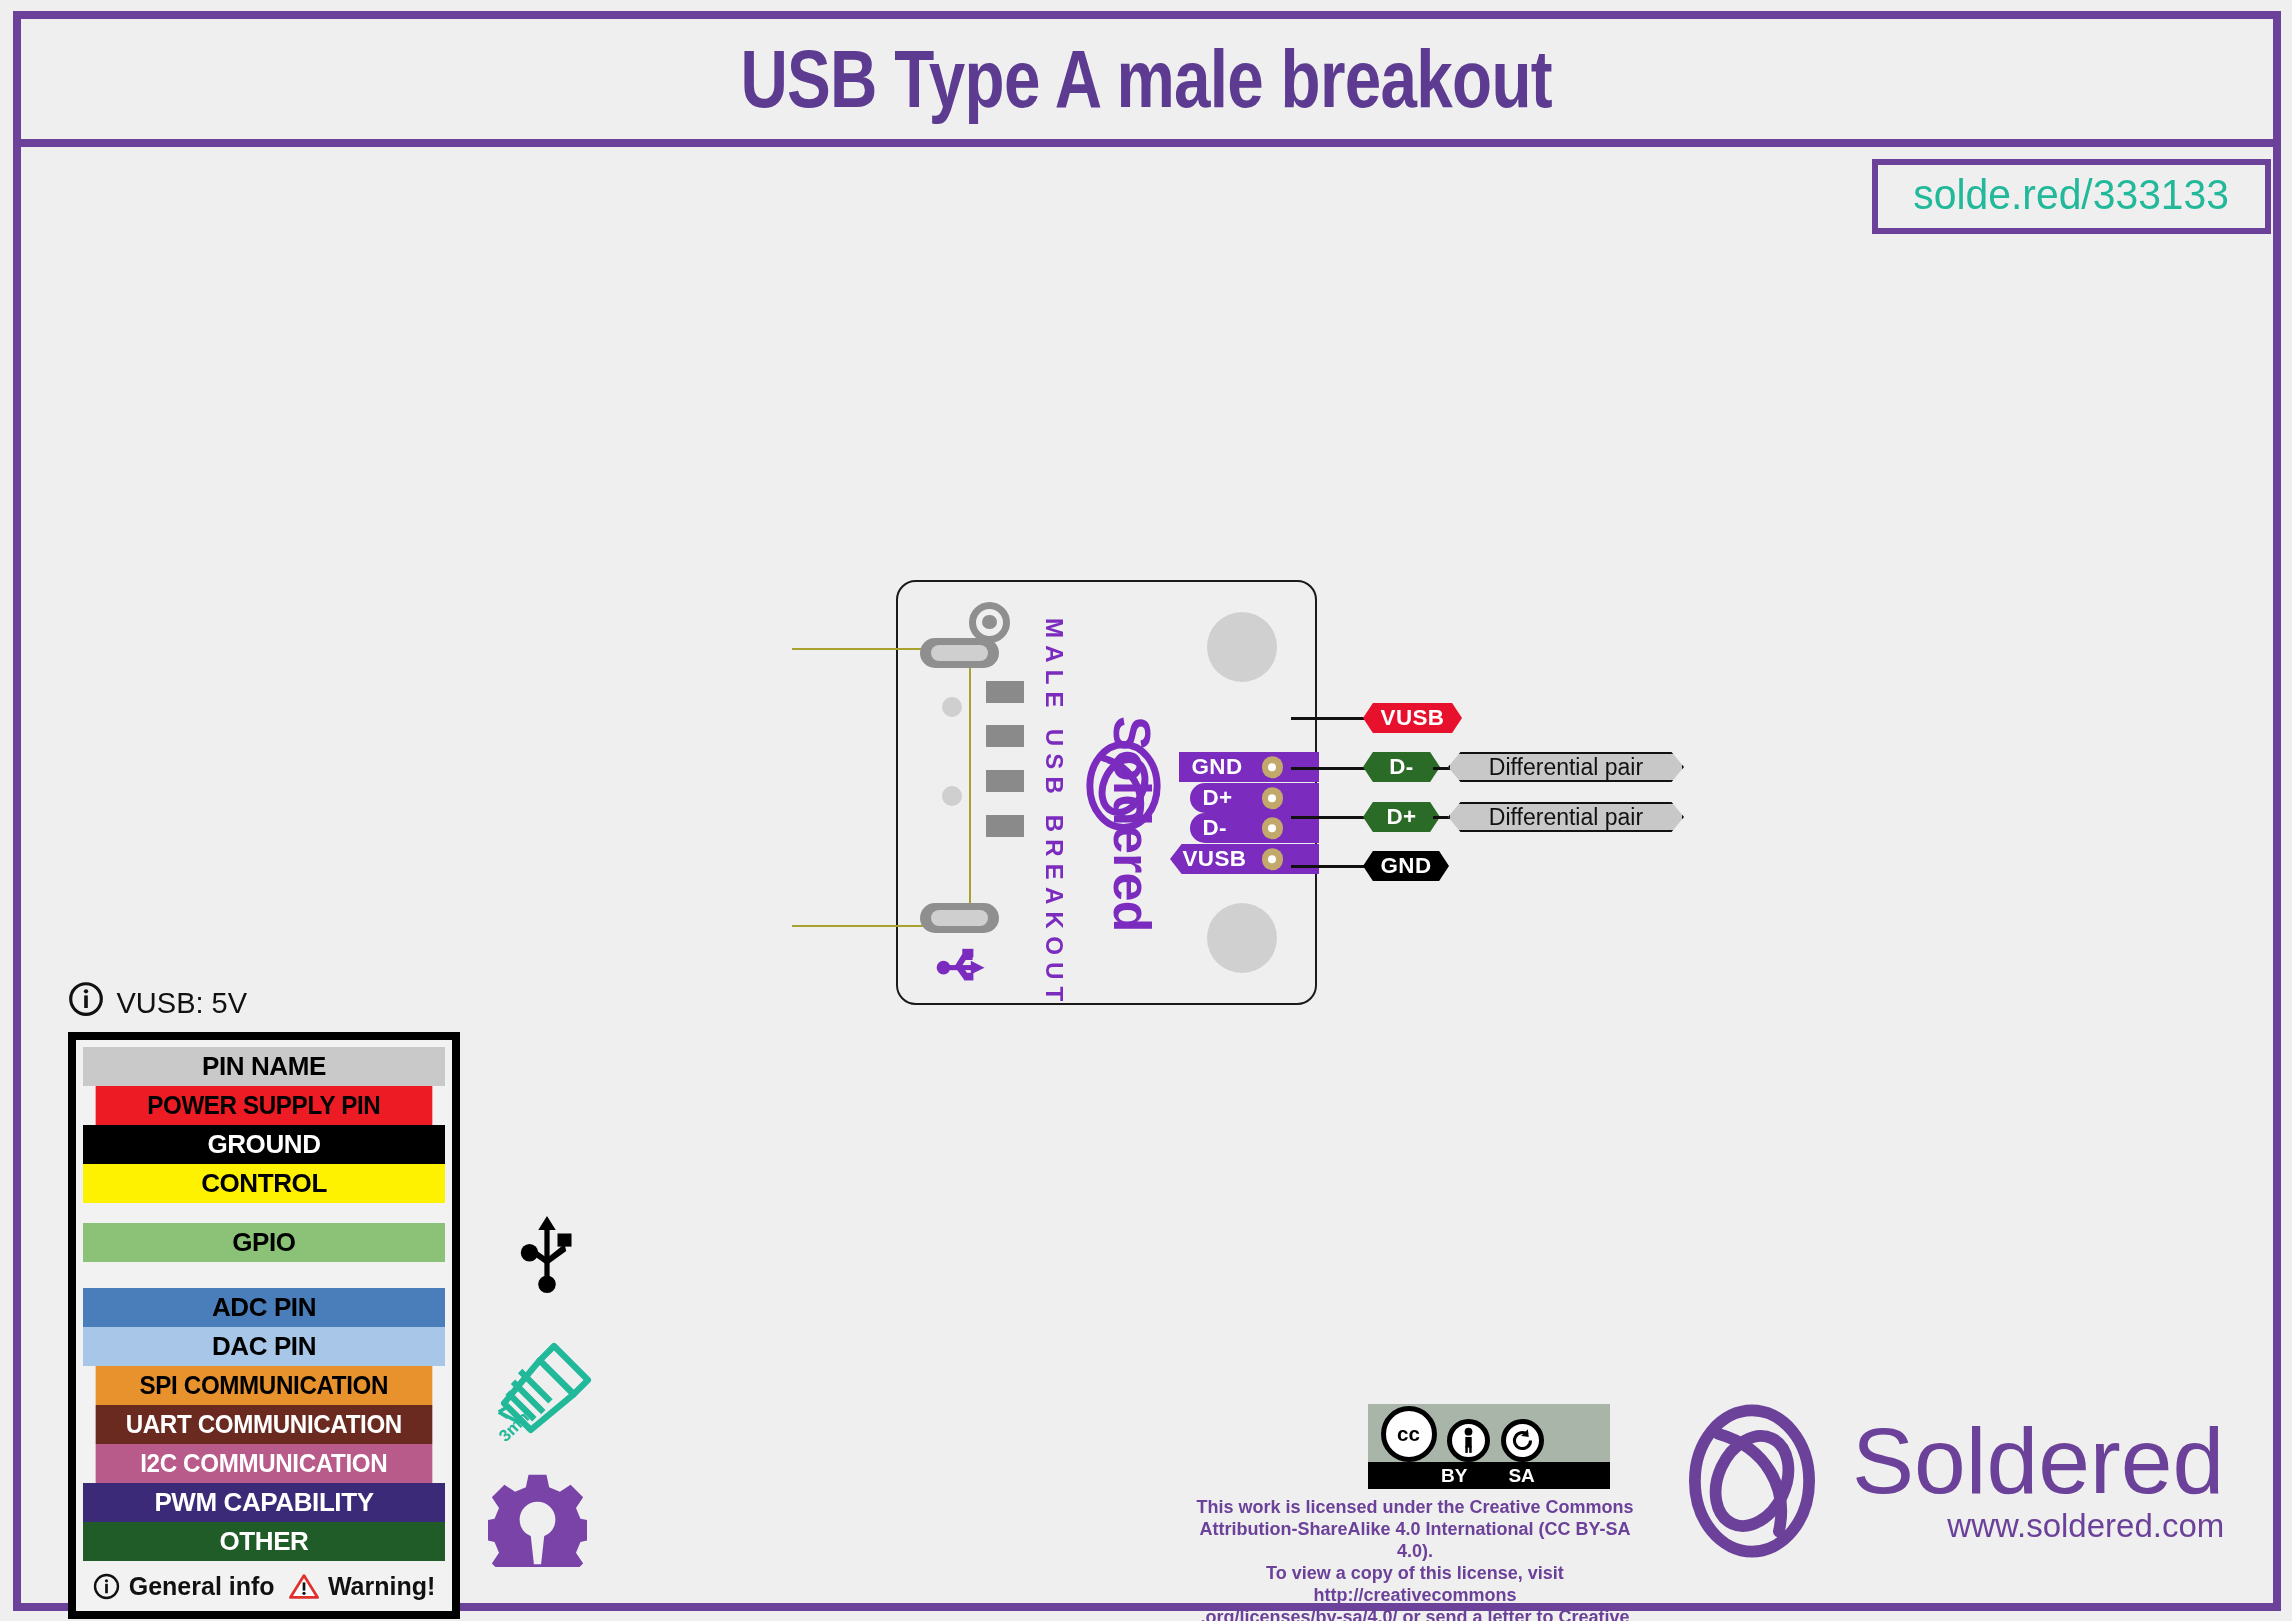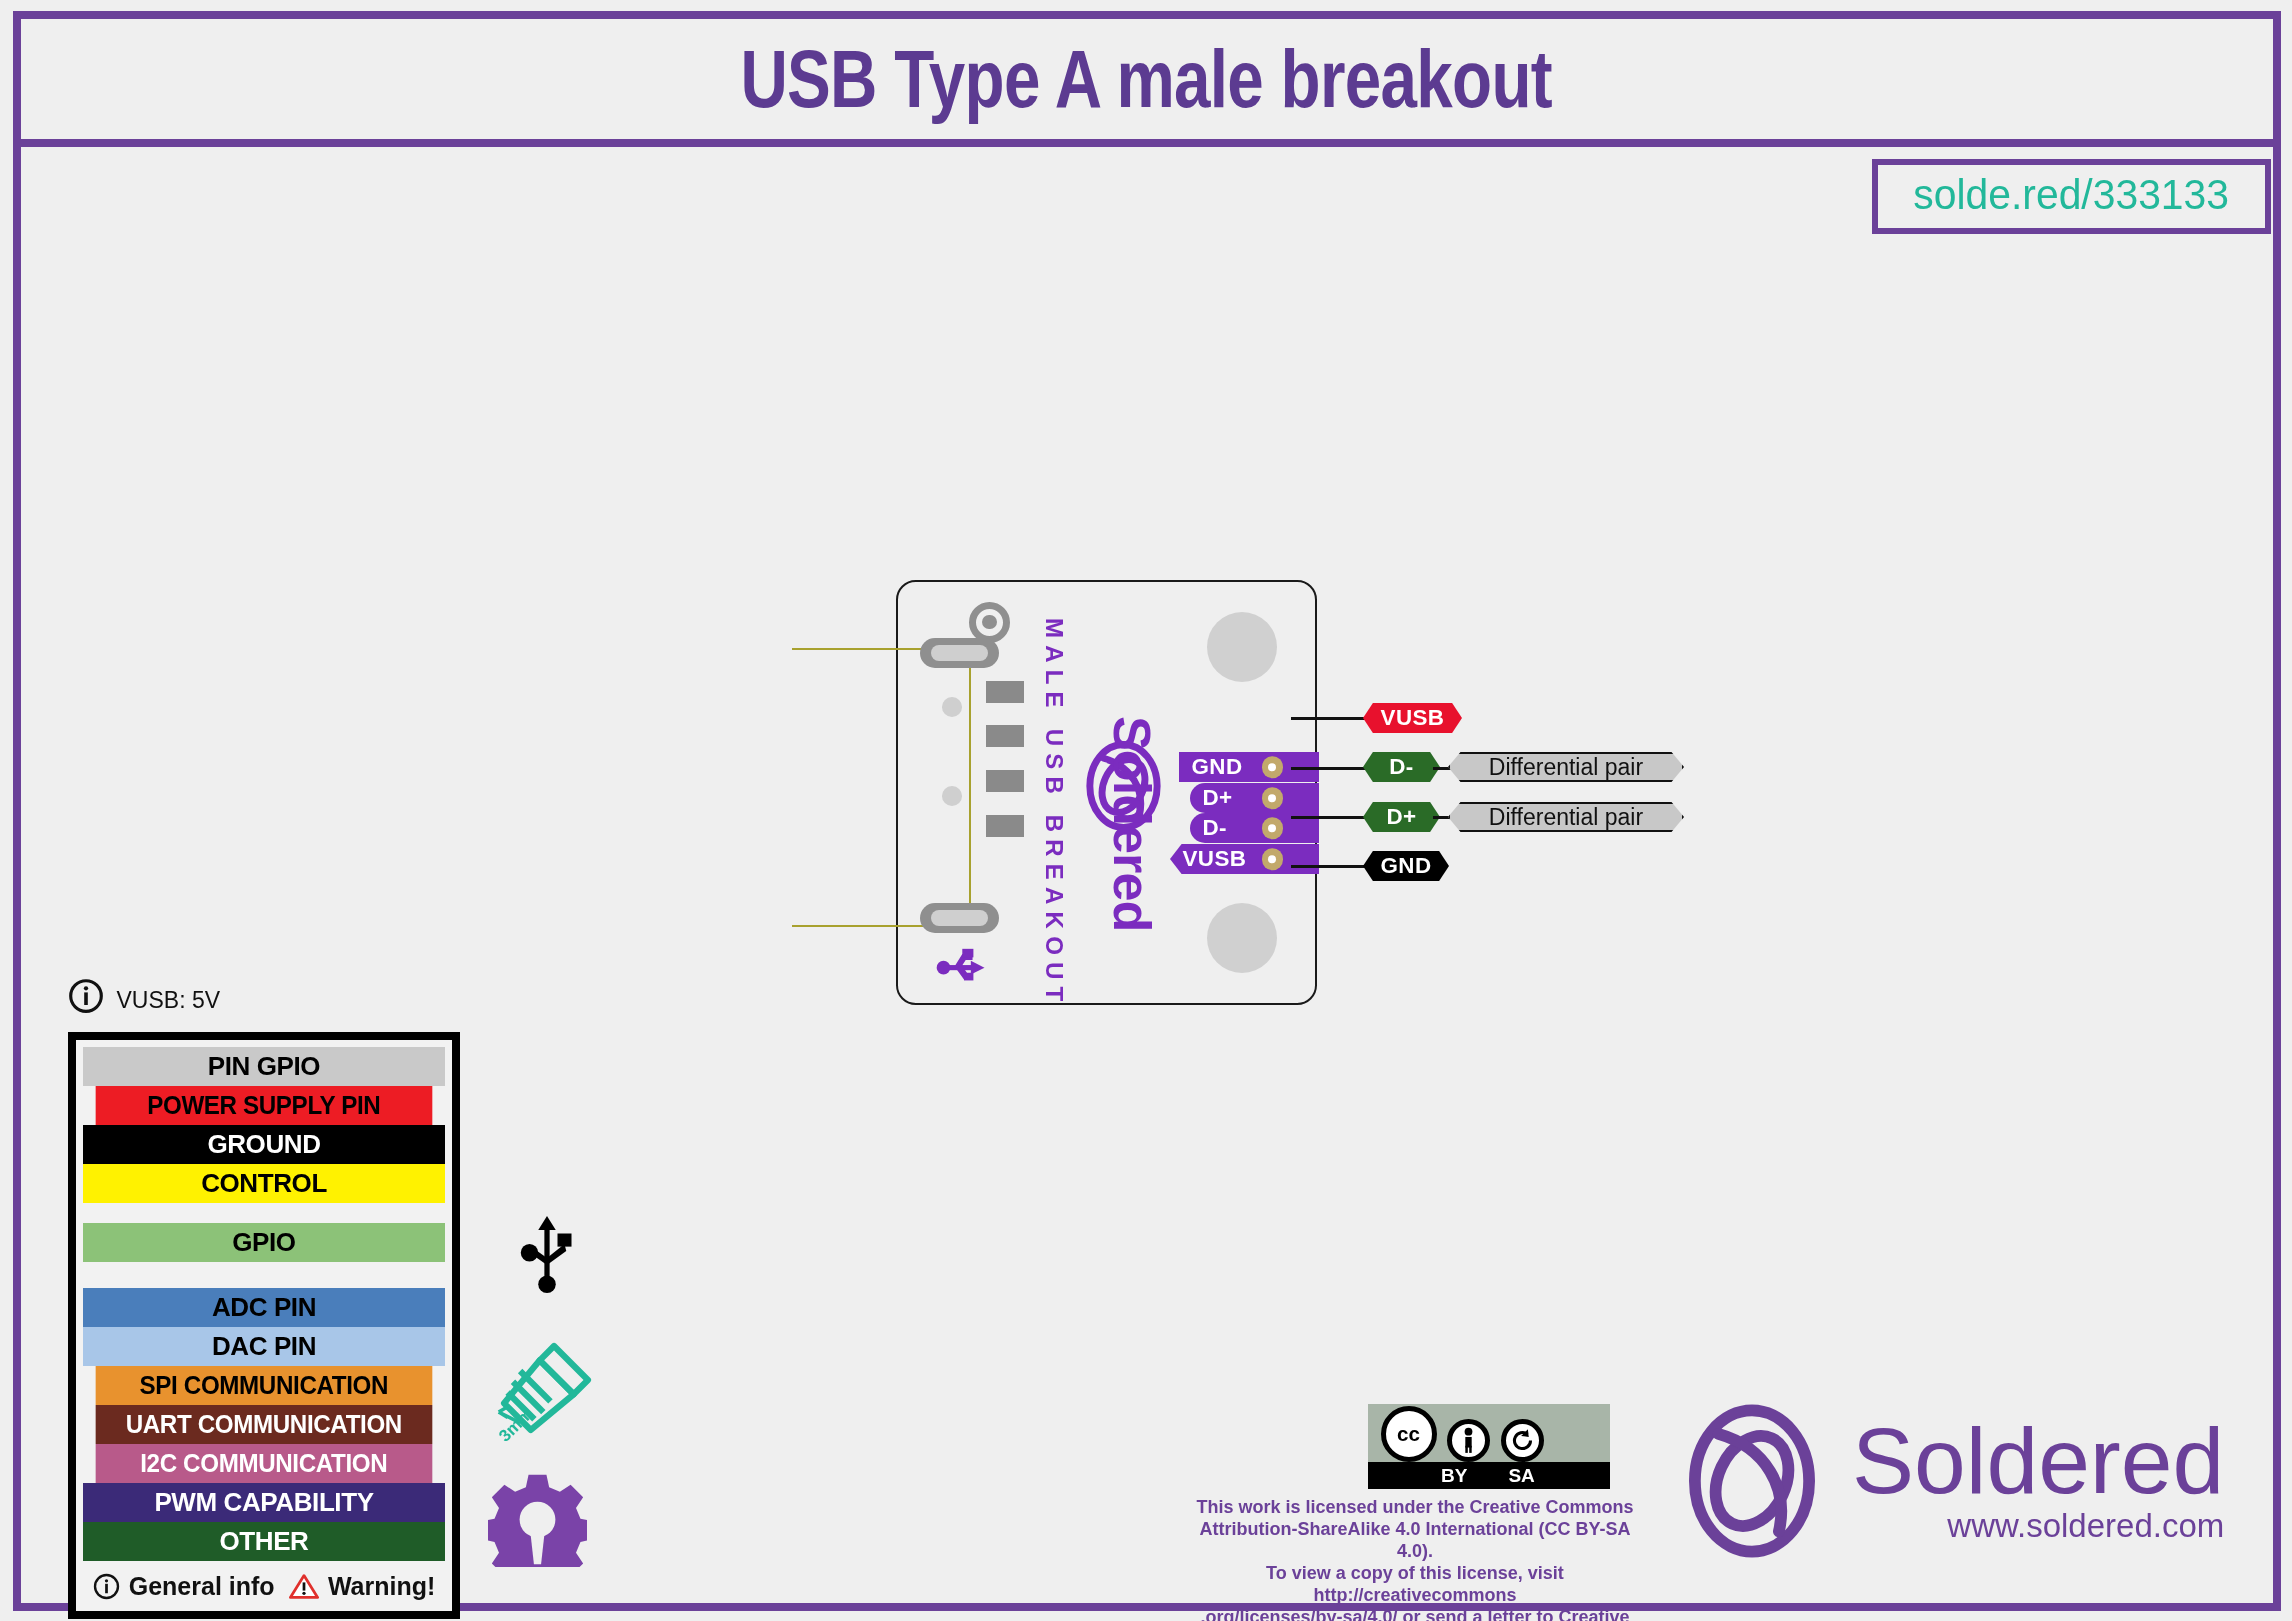--- a/index.html
+++ b/index.html
@@ -175,21 +175,21 @@
     font-size:23px;color:#111;font-weight:400;white-space:nowrap;
     box-sizing:border-box;
     clip-path:polygon(12.5px 0,calc(100% - 12.5px) 0,100% 50%,calc(100% - 12.5px) 100%,12.5px 100%,0 50%);
   }
 
   
   #vusb-note{
     position:absolute;left:68px;top:978px;
     display:flex;align-items:center;gap:12.5px;
   }
-  #vusb-note .note-text{font-size:23px;color:#111;font-weight:400;margin-top:9px;}
+  #vusb-note .note-text{font-size:29px;color:#111;font-weight:400;margin-top:9px;}
 
   
   #legend{
     position:absolute;left:68px;top:1032px;
     width:392px;
     background:#f2f2f2;
     border:8px solid #000;
     padding:7.2px 7.2px 0 7.2px;
     box-sizing:border-box;
   }
@@ -342,21 +342,21 @@
 <div id="vusb-note">
   <svg width="36" height="36" viewBox="0 0 40 40">
     <circle cx="20" cy="20" r="17" fill="none" stroke="#111" stroke-width="3.5"></circle>
     <circle cx="20" cy="11.5" r="2.4" fill="#111"></circle>
     <rect x="18" y="16" width="4" height="14" fill="#111"></rect>
   </svg>
   <span class="note-text">VUSB: 5V</span>
 </div>
 
 <div id="legend">
-  <div class="legend-row" id="legend-header" style="background: rgb(201, 201, 201); color: rgb(0, 0, 0);">PIN GPIO</div>
+  <div class="legend-row" id="legend-header" style="background: rgb(201, 201, 201); color: rgb(0, 0, 0);">PIN NAME</div>
   <div id="legend-rows">
       <div class="legend-row" style="background: rgb(237, 28, 36); color: rgb(0, 0, 0); transform: scaleX(0.93);">POWER SUPPLY PIN</div>
       <div class="legend-row" style="background: rgb(0, 0, 0); color: rgb(255, 255, 255);">GROUND</div>
       <div class="legend-row" style="background: rgb(255, 242, 0); color: rgb(0, 0, 0);">CONTROL</div>
       <div class="legend-row" style="background: rgb(140, 194, 120); color: rgb(0, 0, 0); margin-top: 20px;">GPIO</div>
       <div class="legend-row" style="background: rgb(74, 126, 187); color: rgb(0, 0, 0); margin-top: 26px;">ADC PIN</div>
       <div class="legend-row" style="background: rgb(168, 198, 232); color: rgb(0, 0, 0);">DAC PIN</div>
       <div class="legend-row" style="background: rgb(232, 146, 46); color: rgb(0, 0, 0); transform: scaleX(0.93);">SPI COMMUNICATION</div>
       <div class="legend-row" style="background: rgb(107, 42, 31); color: rgb(255, 255, 255); transform: scaleX(0.93);">UART COMMUNICATION</div>
       <div class="legend-row" style="background: rgb(184, 90, 138); color: rgb(255, 255, 255); transform: scaleX(0.93);">I2C COMMUNICATION</div>

